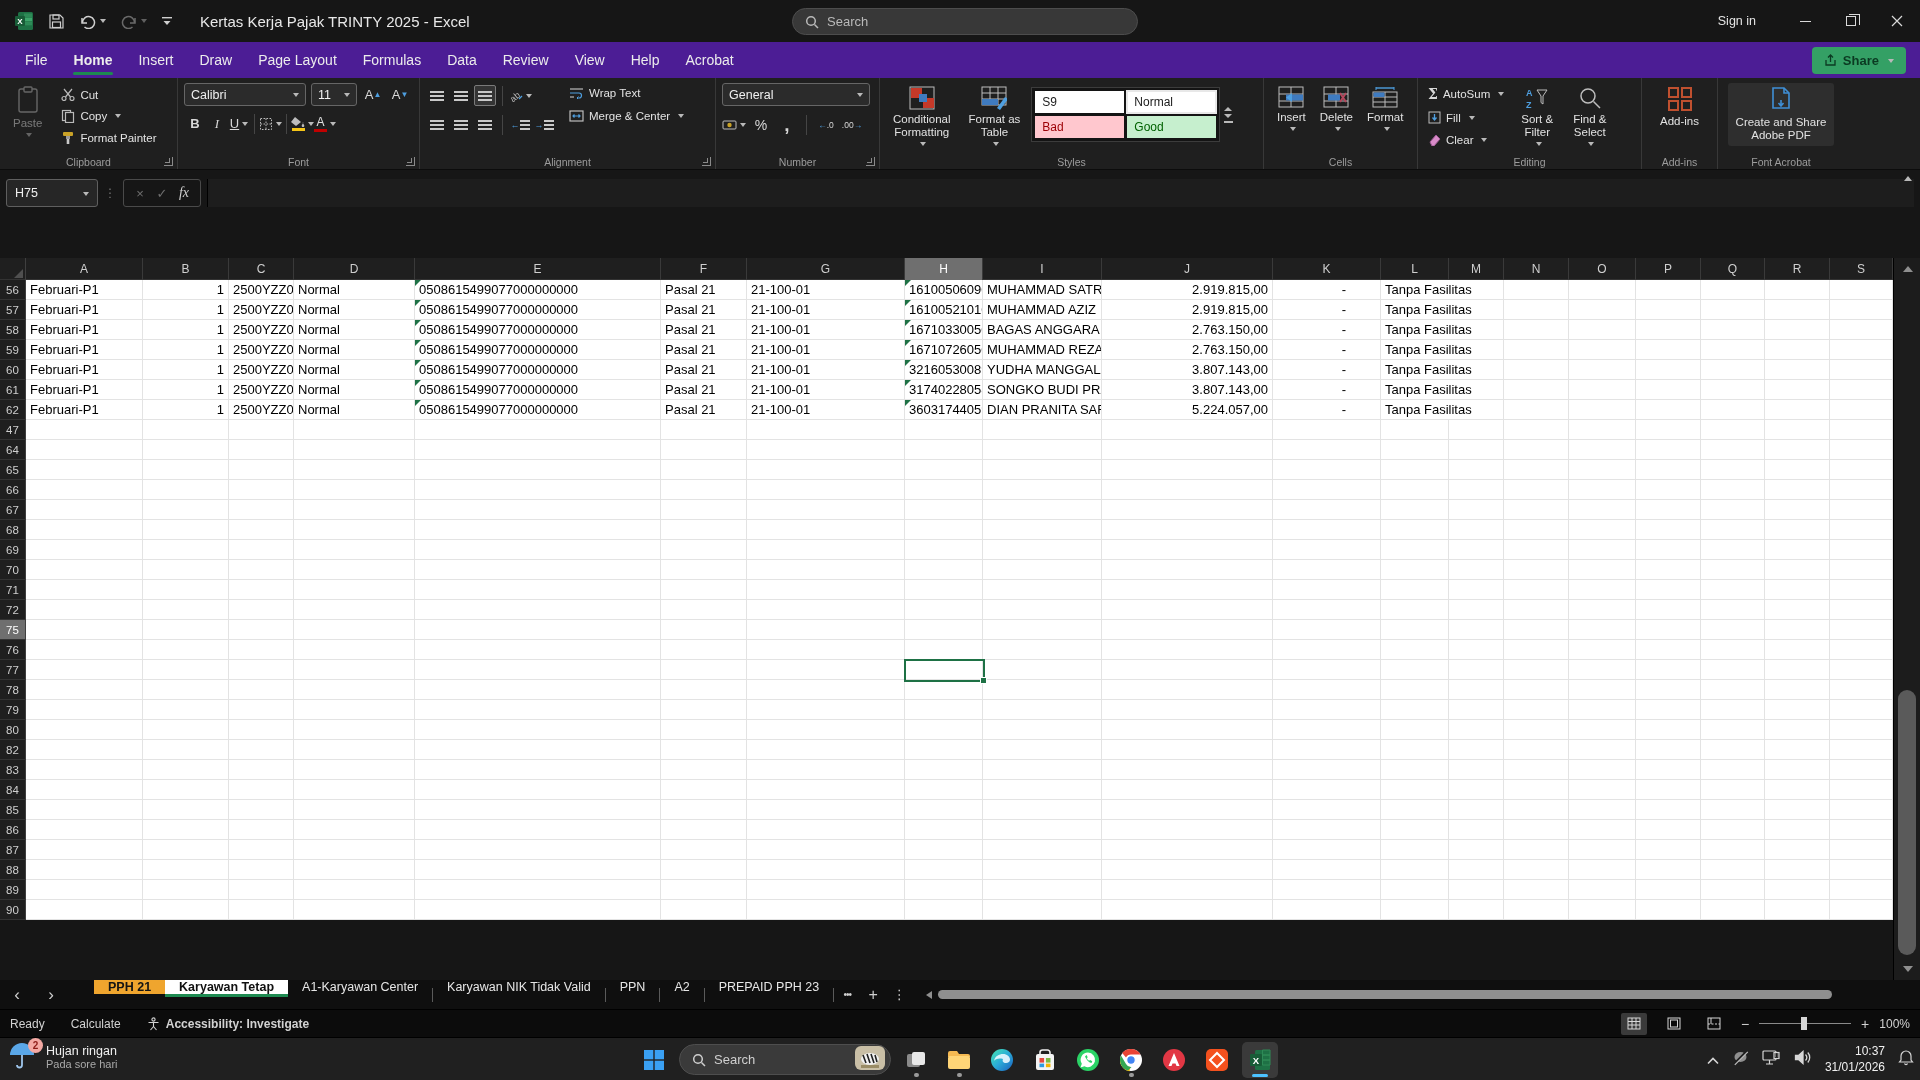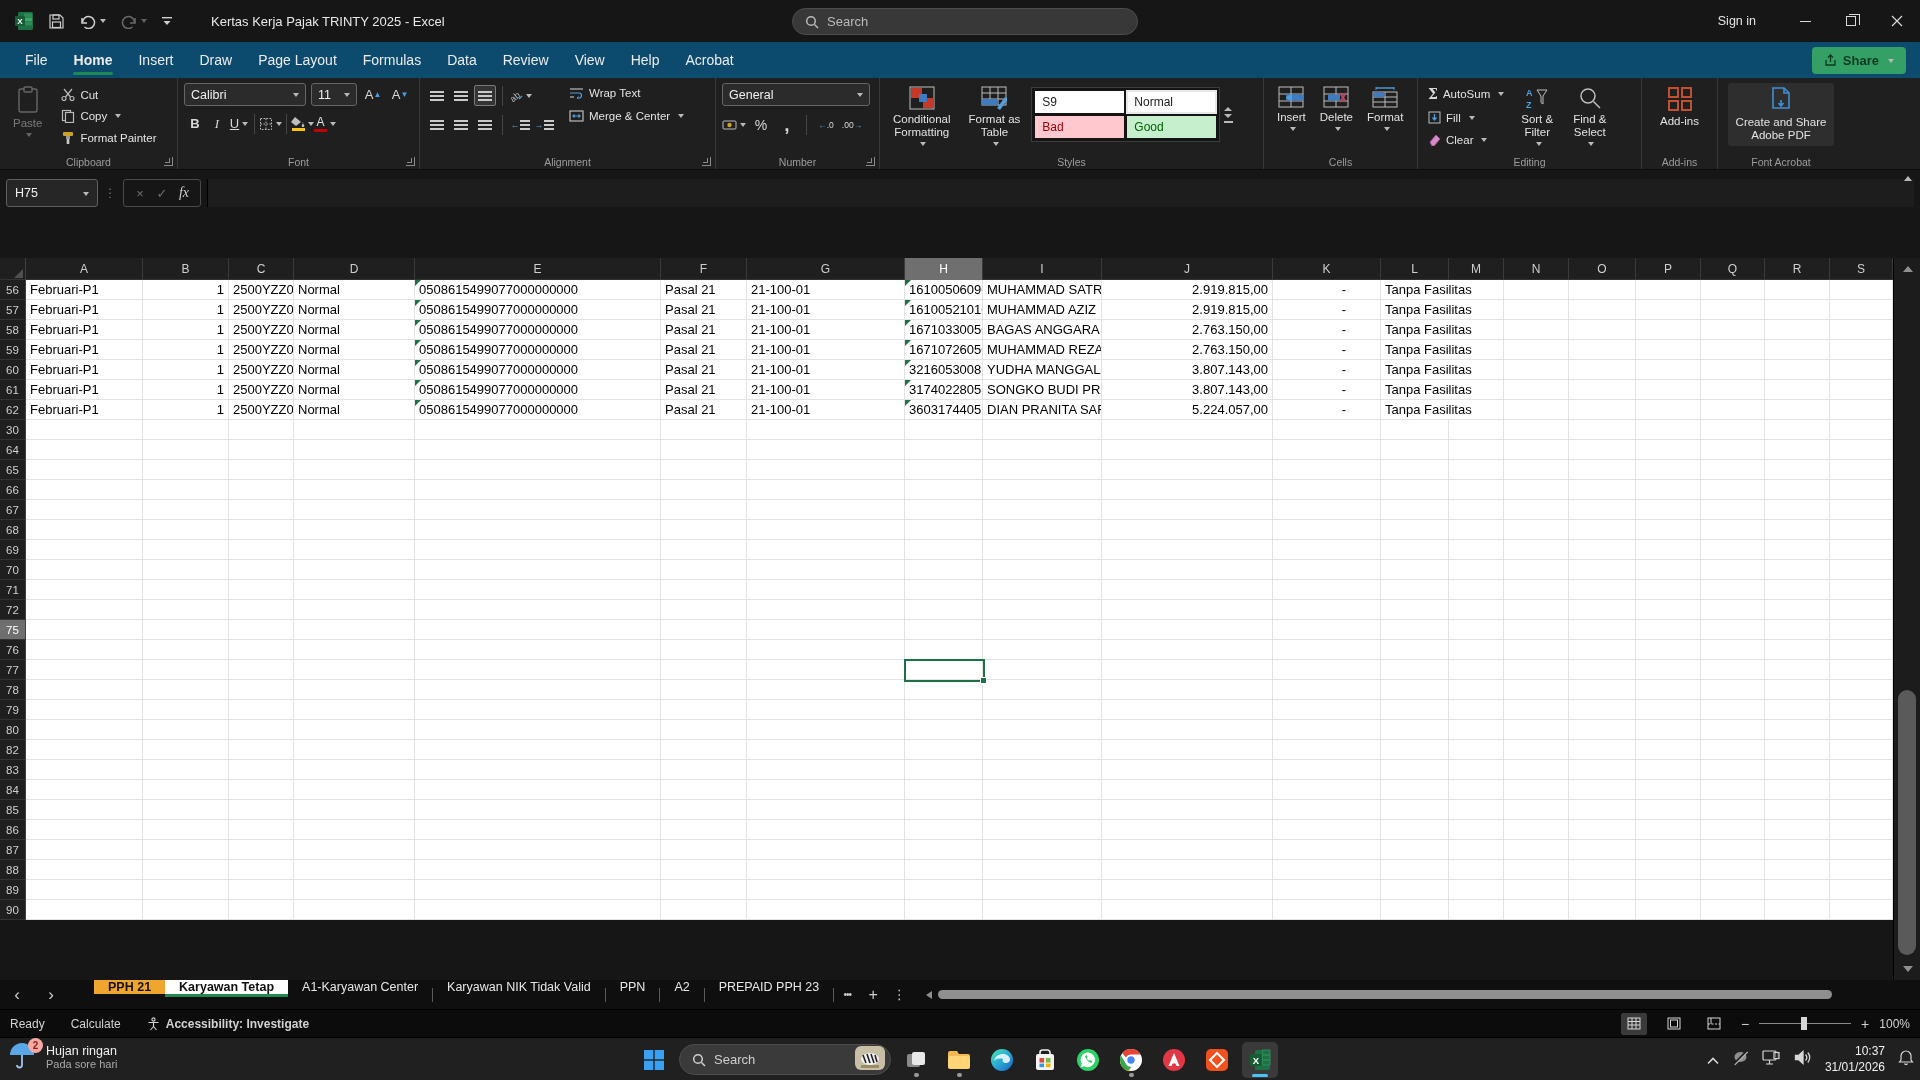--- a/index.html
+++ b/index.html
@@ -5,33 +5,33 @@
   *{margin:0;padding:0;box-sizing:border-box}
   html,body{width:1920px;height:1080px;overflow:hidden;background:#161616;
     font-family:"Liberation Sans",sans-serif;-webkit-font-smoothing:antialiased}
   .win{width:1920px;height:1080px;display:flex;flex-direction:column;position:relative}
 
   
   .titlebar{height:42px;background:#161616;display:flex;align-items:center;position:relative;flex:none}
   .qat{display:flex;align-items:center;gap:14px;padding-left:14px}
   .qbtn{display:flex;align-items:center;color:#cfcfcf}
   .dim{opacity:.45}
-  .doc-title{color:#e8e8e8;font-size:13px;margin-left:38px;white-space:nowrap}
+  .doc-title{color:#e8e8e8;font-size:15px;margin-left:27px;white-space:nowrap}
   .tb-search{position:absolute;left:792px;top:8px;width:346px;height:27px;background:#383838;
     border:1px solid #4d4d4d;border-radius:14px;display:flex;align-items:center;gap:8px;
     padding:0 12px;color:#b9b9b9;font-size:13px}
   .tb-right{position:absolute;right:0;top:0;height:42px;display:flex;align-items:center}
   .signin{color:#e4e4e4;font-size:12.5px;margin-right:26px}
   .wbtn{width:46px;height:42px;display:flex;align-items:center;justify-content:center;color:#d9d9d9}
   .restore-glyph{width:10px;height:10px;border:1px solid #d9d9d9;position:relative}
   .restore-glyph::before{content:"";position:absolute;left:2px;top:-3px;width:10px;height:10px;border:1px solid #d9d9d9;border-left:none;border-bottom:none}
   .min-glyph{width:11px;height:1px;background:#d9d9d9}
 
   
-  .menubar{height:36px;background:#0c4a6e;display:flex;align-items:center;padding-left:12px;position:relative;flex:none}
+  .menubar{height:36px;background:#4c1d95;display:flex;align-items:center;padding-left:12px;position:relative;flex:none}
   .mtab{color:#ececec;font-size:14px;padding:0 13px;height:36px;display:flex;align-items:center;position:relative}
   .mtab.active{font-weight:bold}
   .mtab.active::after{content:"";position:absolute;left:12px;right:12px;bottom:3px;height:3px;background:#1E8A51;border-radius:2px}
   .share-btn{position:absolute;right:14px;top:5px;height:27px;background:#34A065;border-radius:4px;
     display:flex;align-items:center;gap:6px;padding:0 12px;color:#0b3a22;font-size:13px;font-weight:bold}
 
   
   .ribbon{height:92px;background:#1f1f1f;display:flex;flex:none;border-bottom:1px solid #0c0c0c}
   .rgroup{position:relative;height:100%;border-right:1px solid #383838;flex:none;padding:5px 6px 16px}
   .rg-label{position:absolute;bottom:1px;left:0;right:0;text-align:center;font-size:10.5px;color:#9c9c9c;white-space:nowrap}
@@ -912,21 +912,21 @@
             </div>
             <div class="cell c12" style="width: 55px;"></div>
             <div class="cell c13" style="width: 65px;"></div>
             <div class="cell c14" style="width: 67px;"></div>
             <div class="cell c15" style="width: 65px;"></div>
             <div class="cell c16" style="width: 64px;"></div>
             <div class="cell c17" style="width: 65px;"></div>
             <div class="cell c18" style="width: 63px;"></div>
           </div>
           <div class="grow">
-            <div class="rowh">30</div>
+            <div class="rowh">47</div>
             <div class="cell c0" style="width: 117px;"></div>
             <div class="cell c1" style="width: 86px;"></div>
             <div class="cell c2" style="width: 65px;"></div>
             <div class="cell c3" style="width: 121px;"></div>
             <div class="cell c4" style="width: 246px;"></div>
             <div class="cell c5" style="width: 86px;"></div>
             <div class="cell c6" style="width: 158px;"></div>
             <div class="cell c7" style="width: 78px;"></div>
             <div class="cell c8" style="width: 119px;"></div>
             <div class="cell c9" style="width: 171px;"></div>

